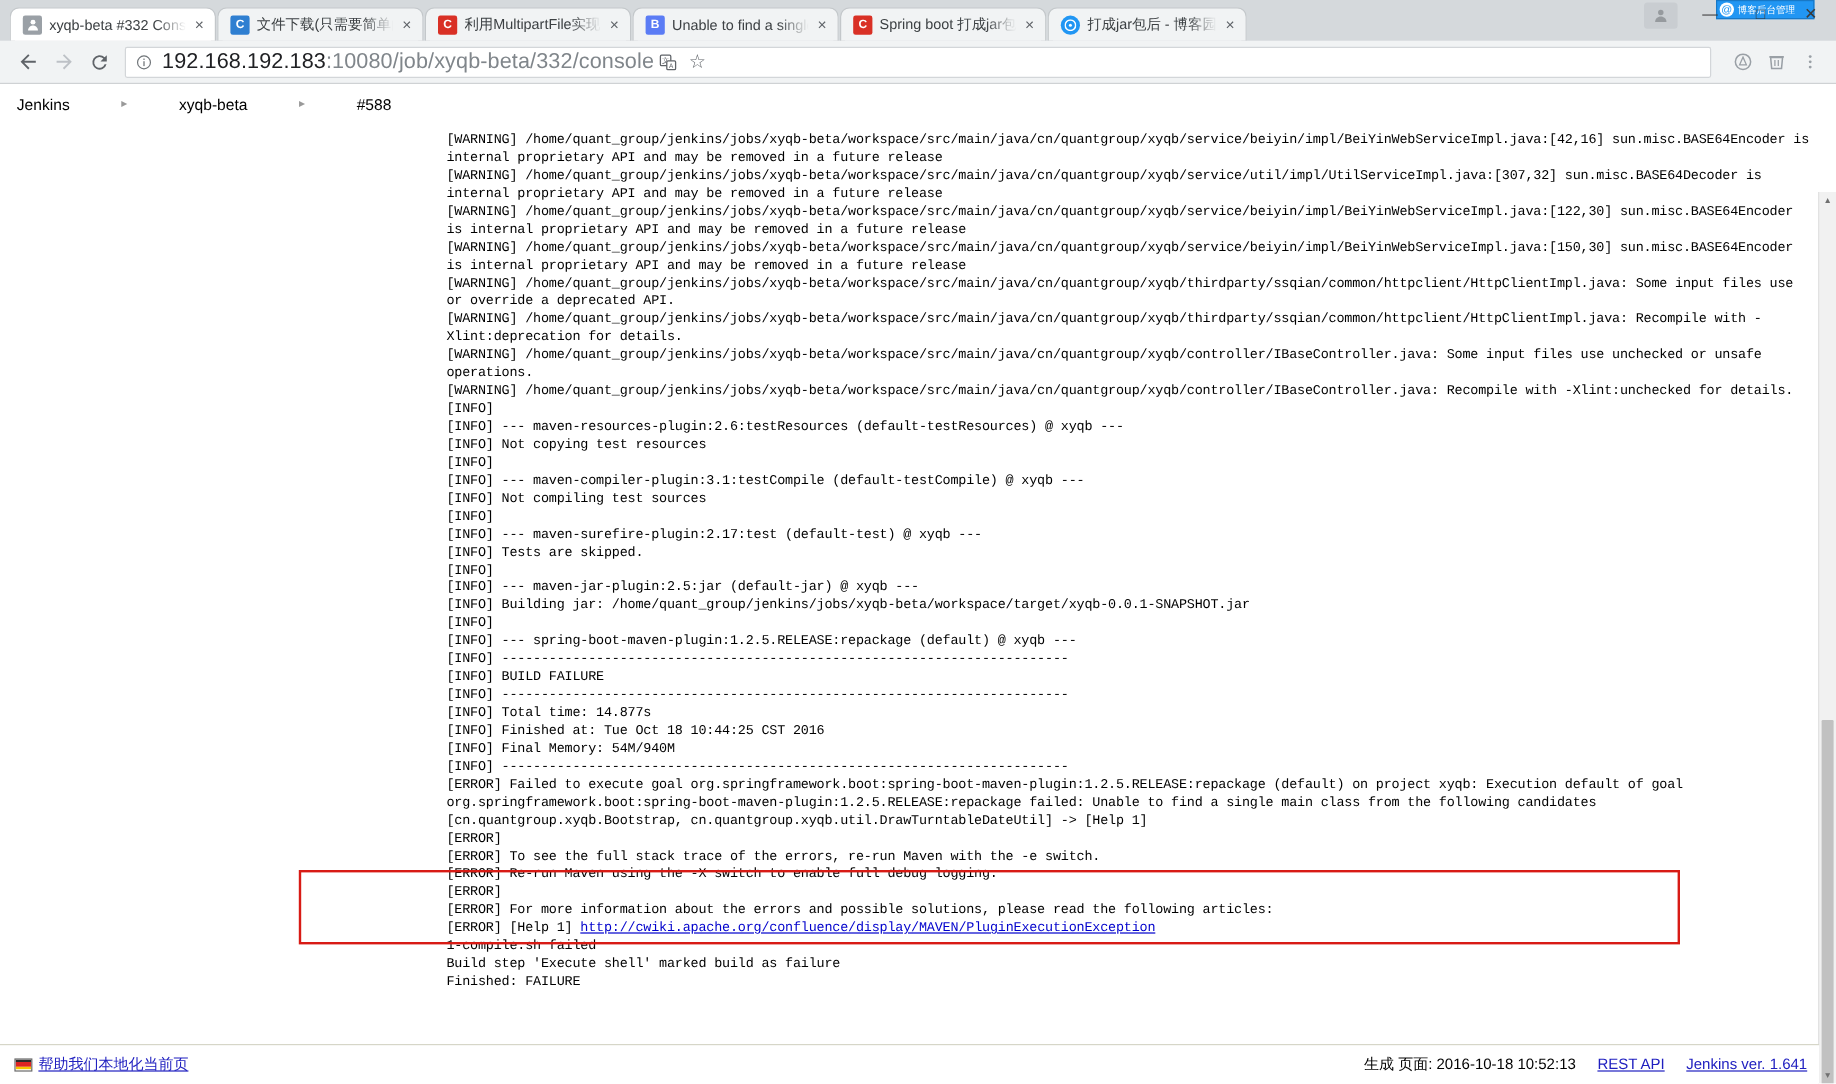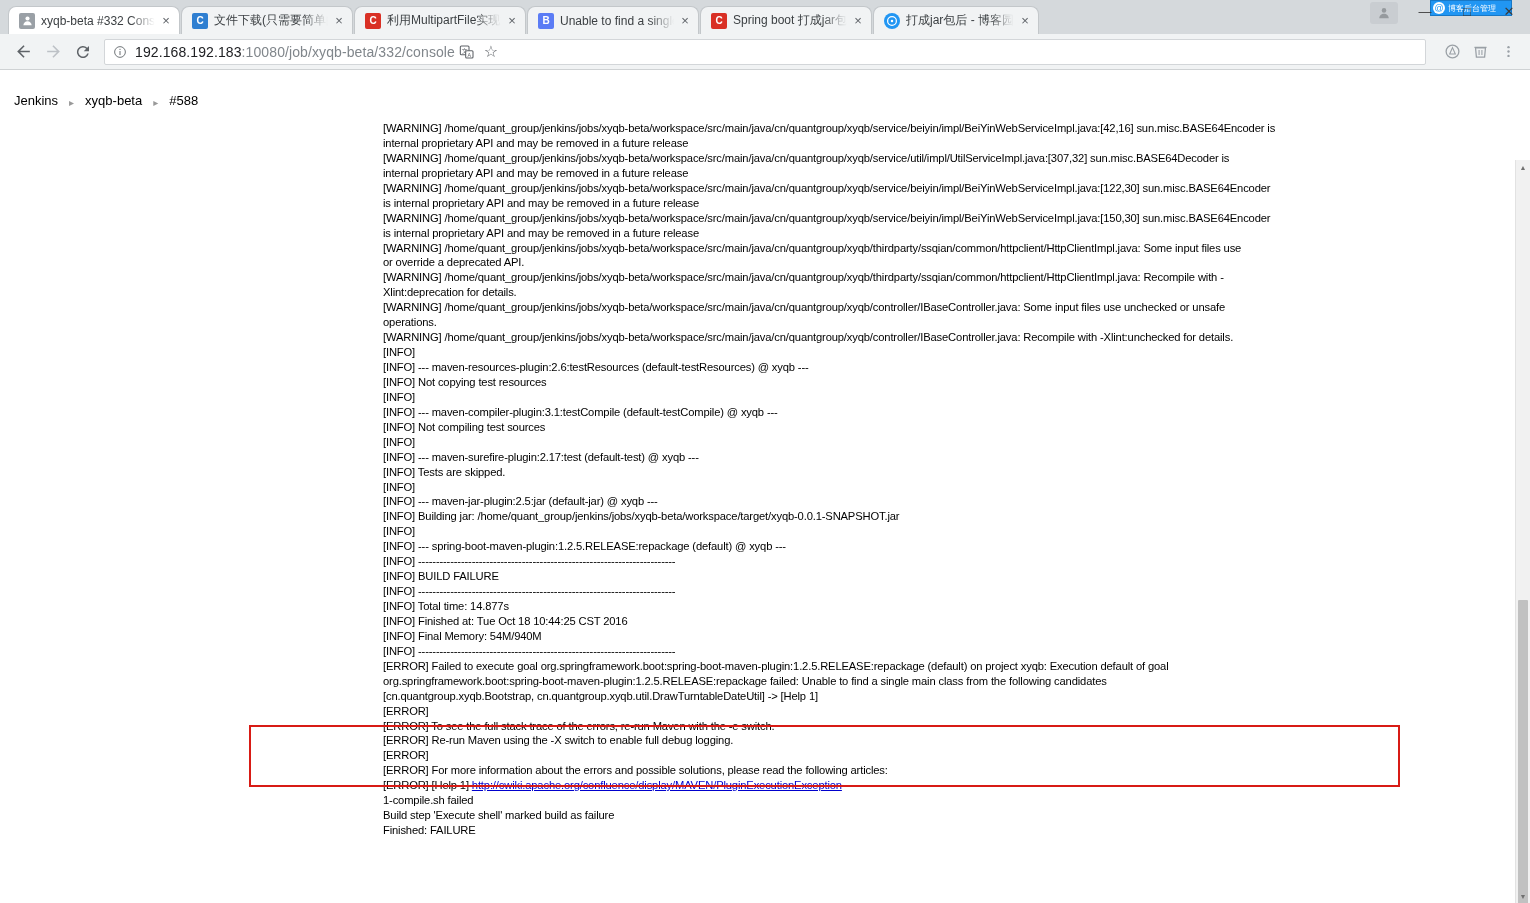--- a/index.html
+++ b/index.html
@@ -65,43 +65,44 @@
     padding:0 8px;box-sizing:border-box;border-bottom:1px solid #cfd2d4;
   }
   .navicon{width:30px;height:30px;display:flex;align-items:center;justify-content:center;
            color:#5f6368;flex:0 0 30px;}
   .navicon.disabled{color:#bdc1c6;}
   .omnibox{
     flex:1 1 auto;height:26px;background:#fff;border:1px solid #d3d6d9;border-radius:2px;
     display:flex;align-items:center;padding:0 8px;margin:0 6px;box-sizing:border-box;
   }
   .omnibox .info-ico{flex:0 0 15px;margin-right:7px;color:#6f7478;display:flex;align-items:center;}
-  .url{font-size:14px;color:#202124;white-space:nowrap;overflow:hidden;letter-spacing:.1px;}
+  .url{font-size:18px;color:#202124;white-space:nowrap;overflow:hidden;letter-spacing:.1px;}
   .url .dim{color:#80868b;}
   .omni-right{display:flex;align-items:center;flex:0 0 auto;}
   .omni-right .oi{width:24px;height:24px;display:flex;align-items:center;justify-content:center;color:#5f6368;}
   .ext-icons{display:flex;align-items:center;flex:0 0 auto;padding-left:6px;}
   .ext-icons .ei{width:28px;height:28px;display:flex;align-items:center;justify-content:center;color:#9aa0a6;}
 
   
   .page{position:absolute;left:0;top:80px;right:0;bottom:0;background:#fff;overflow:hidden;}
   .breadcrumbs{
-    height:28px;display:flex;align-items:flex-end;padding-left:12px;
+    height:28px;display:flex;align-items:flex-start;padding-left:12px;
     font-family:"Liberation Sans",sans-serif;font-size:13px;color:#000;
     background:#fff;
+    gap:32px;
   }
   .crumb{color:#000;text-decoration:none;padding:0 2px;}
   .crumb-sep{color:#999;margin:0 9px;font-size:10px;}
 
   .console-wrap{
     position:absolute;left:0;top:28px;right:14px;bottom:33px;overflow:hidden;background:#fff;
   }
   pre.console{
-    margin:11px;padding:2px 0 0 372px;
-    font-family:Liberation Sans, sans-serif;
+    margin:0;padding:2px 0 0 372px;
+    font-family:Liberation Mono, monospace;
     font-size:11.2px;line-height:14.93px;color:#000;
     white-space:pre;letter-spacing:-0.15px;
   }
   pre.console a{color:#0000cc;text-decoration:underline;}
 
   .error-box{
     position:absolute;left:249px;top:645px;width:1151px;height:62px;
     border:2px solid #d81b15;box-sizing:border-box;pointer-events:none;
   }
 
@@ -340,15 +341,30 @@
     </div>
 
     <div class="error-box"></div>
 
     <div class="vscroll">
       <div class="arrow">▲</div>
       <div class="thumb"></div>
       <div class="arrow" style="position:absolute;bottom:0;left:0;right:0;">▼</div>
     </div>
 
+    <div class="footer">
+      <div class="footer-left">
+        <span class="flag">
+            <span class="f1"></span>
+            <span class="f2"></span>
+            <span class="f3"></span>
+          </span>
+        <a href="#">帮助我们本地化当前页</a>
+      </div>
+      <div class="footer-right">
+        <span class="gen-text">生成 页面: 2016-10-18 10:52:13</span>
+        <a href="#">REST API</a>
+        <a href="#">Jenkins ver. 1.641</a>
+      </div>
+    </div>
 
   </div>
 </div>
 
 </body></html>

